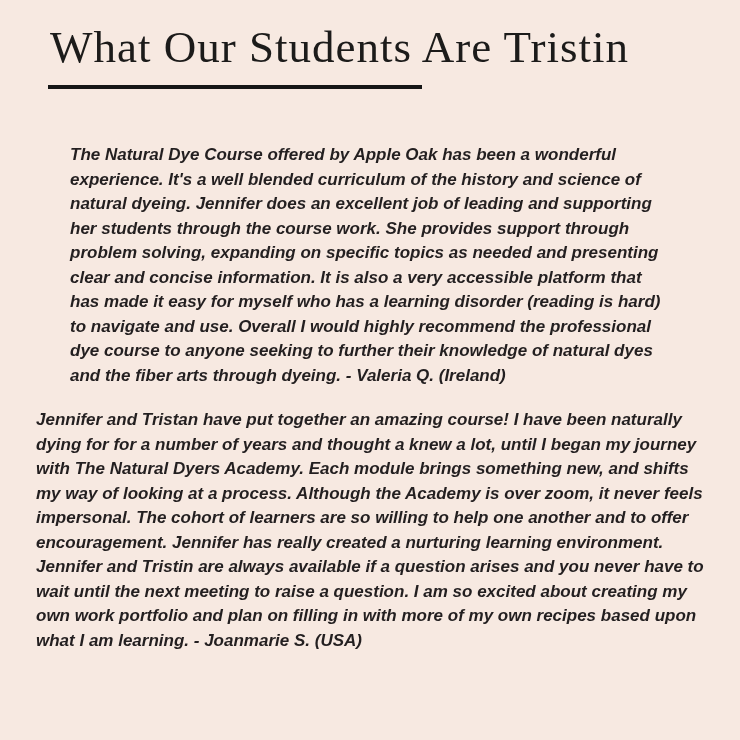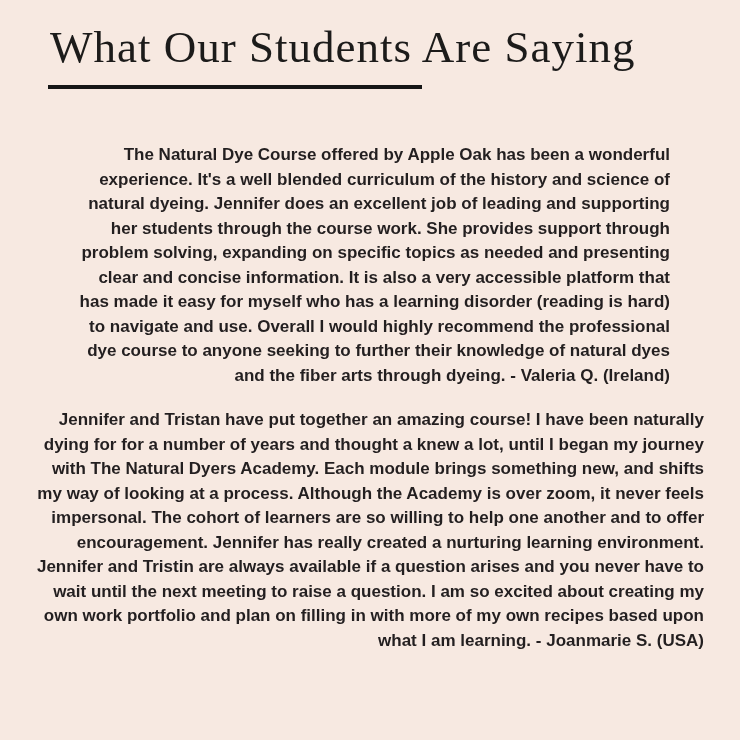--- a/index.html
+++ b/index.html
@@ -37,43 +37,44 @@
   }
   .title-underline {
     margin: 15px 0 0 0;
     margin-left: 48px;
     width: 374px;
     height: 4px;
     background: var(--rule-color);
   }
   .testimonial {
     font-family: "Liberation Sans", "DejaVu Sans", sans-serif;
+    font-style: italic;
     font-weight: 700;
     font-size: 17px;
     line-height: 24.5px;
     color: var(--body-color);
-    text-align: right;
+    text-align: left;
     margin: 0 auto;
   }
   .testimonial-1 {
     width: 600px;
     margin-top: 54px;
   }
   .testimonial-2 {
     width: 668px;
     margin-top: 20px;
   }
 </style>
 </head>
 <body>
 
 <div class="page">
 
   <header class="page-header">
-    <h1 class="page-title">What Our Students Are Saying</h1>
+    <h1 class="page-title">What Our Students Are Tristin</h1>
   </header>
 
   <div class="title-underline"></div>
 
   <main>
 
     <p class="testimonial testimonial-1"><span>The Natural Dye Course offered by Apple Oak has been a wonderful experience. It's a well blended curriculum of the history and science of natural dyeing. Jennifer does an excellent job of leading and supporting her students through the course work. She provides support through problem solving, expanding on specific topics as needed and presenting clear and concise information. It is also a very accessible platform that has made it easy for myself who has a learning disorder (reading is hard) to navigate and use. Overall I would highly recommend the professional dye course to anyone seeking to further their knowledge of natural dyes and the fiber arts through dyeing.</span> <span>- Valeria Q. (Ireland)</span></p>
 
     <p class="testimonial testimonial-2"><span>Jennifer and Tristan have put together an amazing course! I have been naturally dying for for a number of years and thought a knew a lot, until I began my journey with The Natural Dyers Academy. Each module brings something new, and shifts my way of looking at a process. Although the Academy is over zoom, it never feels impersonal. The cohort of learners are so willing to help one another and to offer encouragement. Jennifer has really created a nurturing learning environment. Jennifer and Tristin are always available if a question arises and you never have to wait until the next meeting to raise a question. I am so excited about creating my own work portfolio and plan on filling in with more of my own recipes based upon what I am learning.</span> <span>- Joanmarie S. (USA)</span></p>
 

